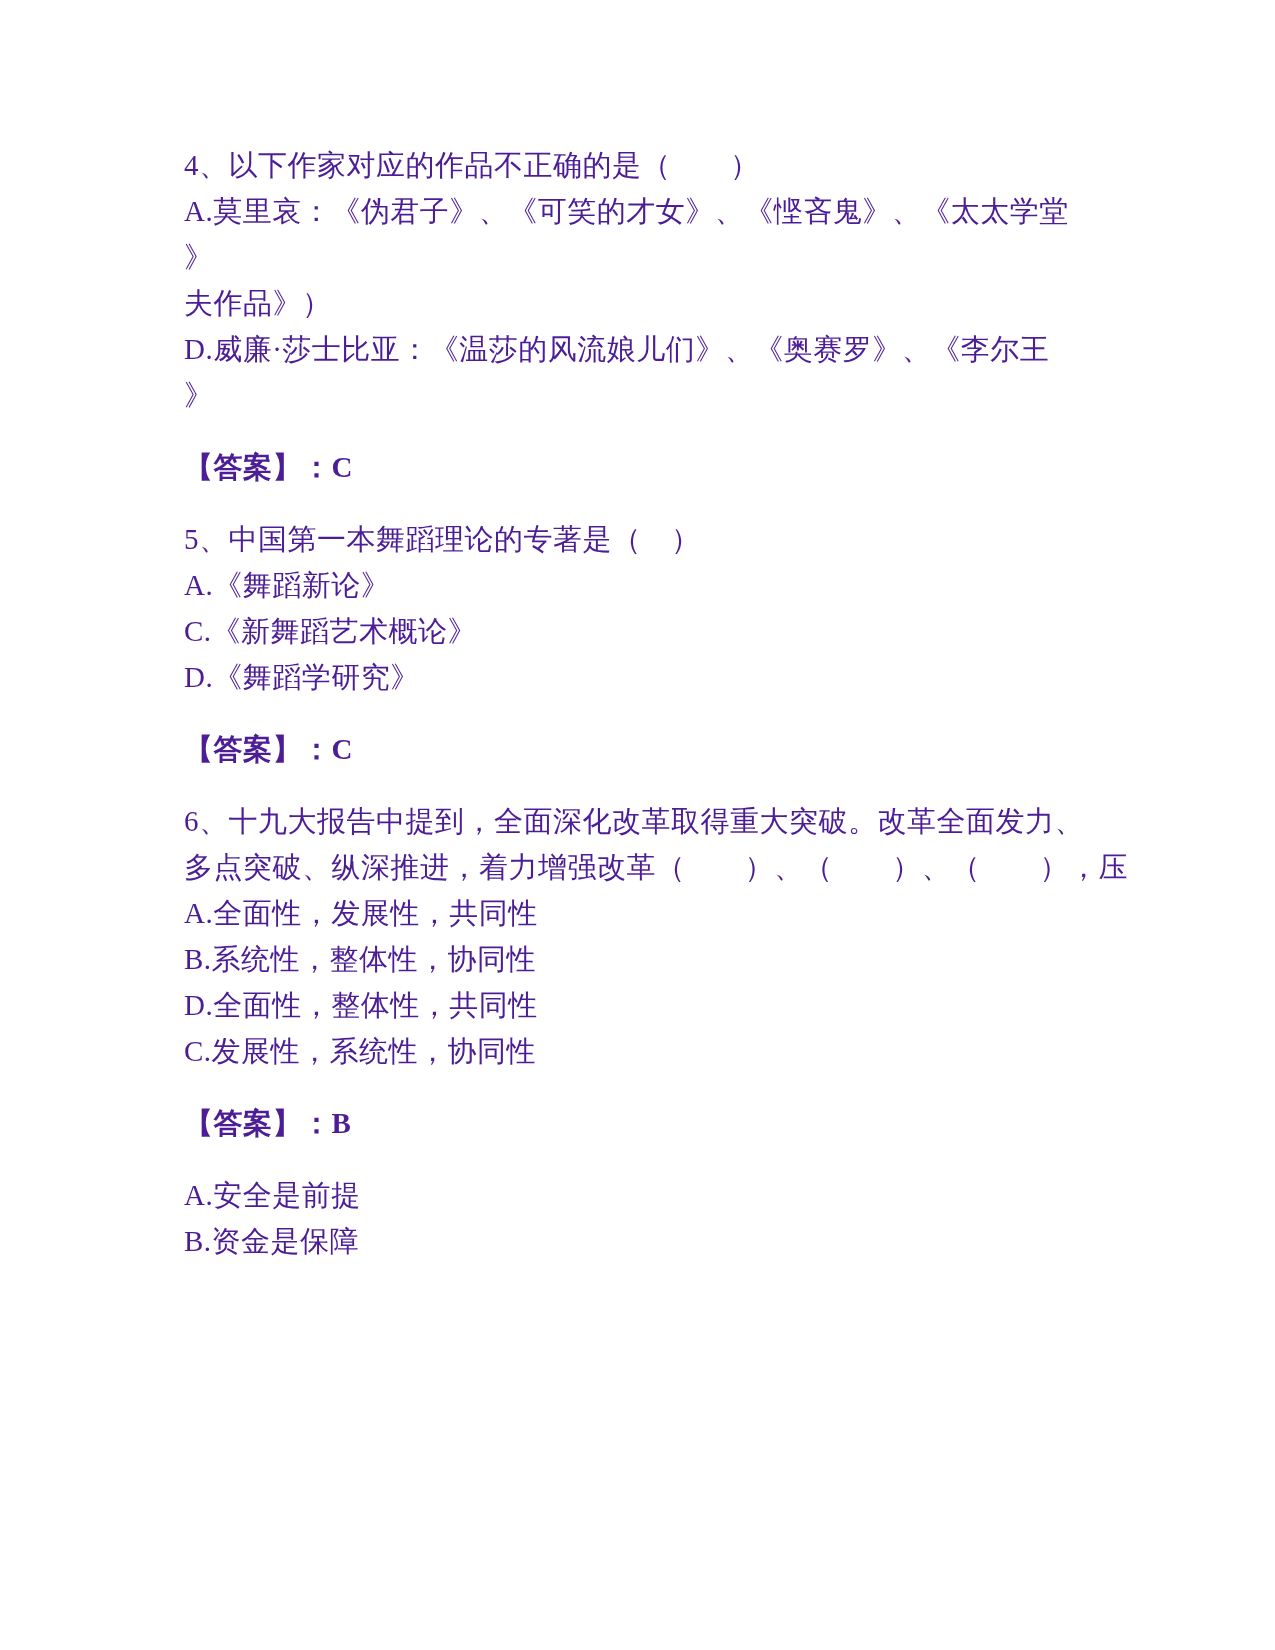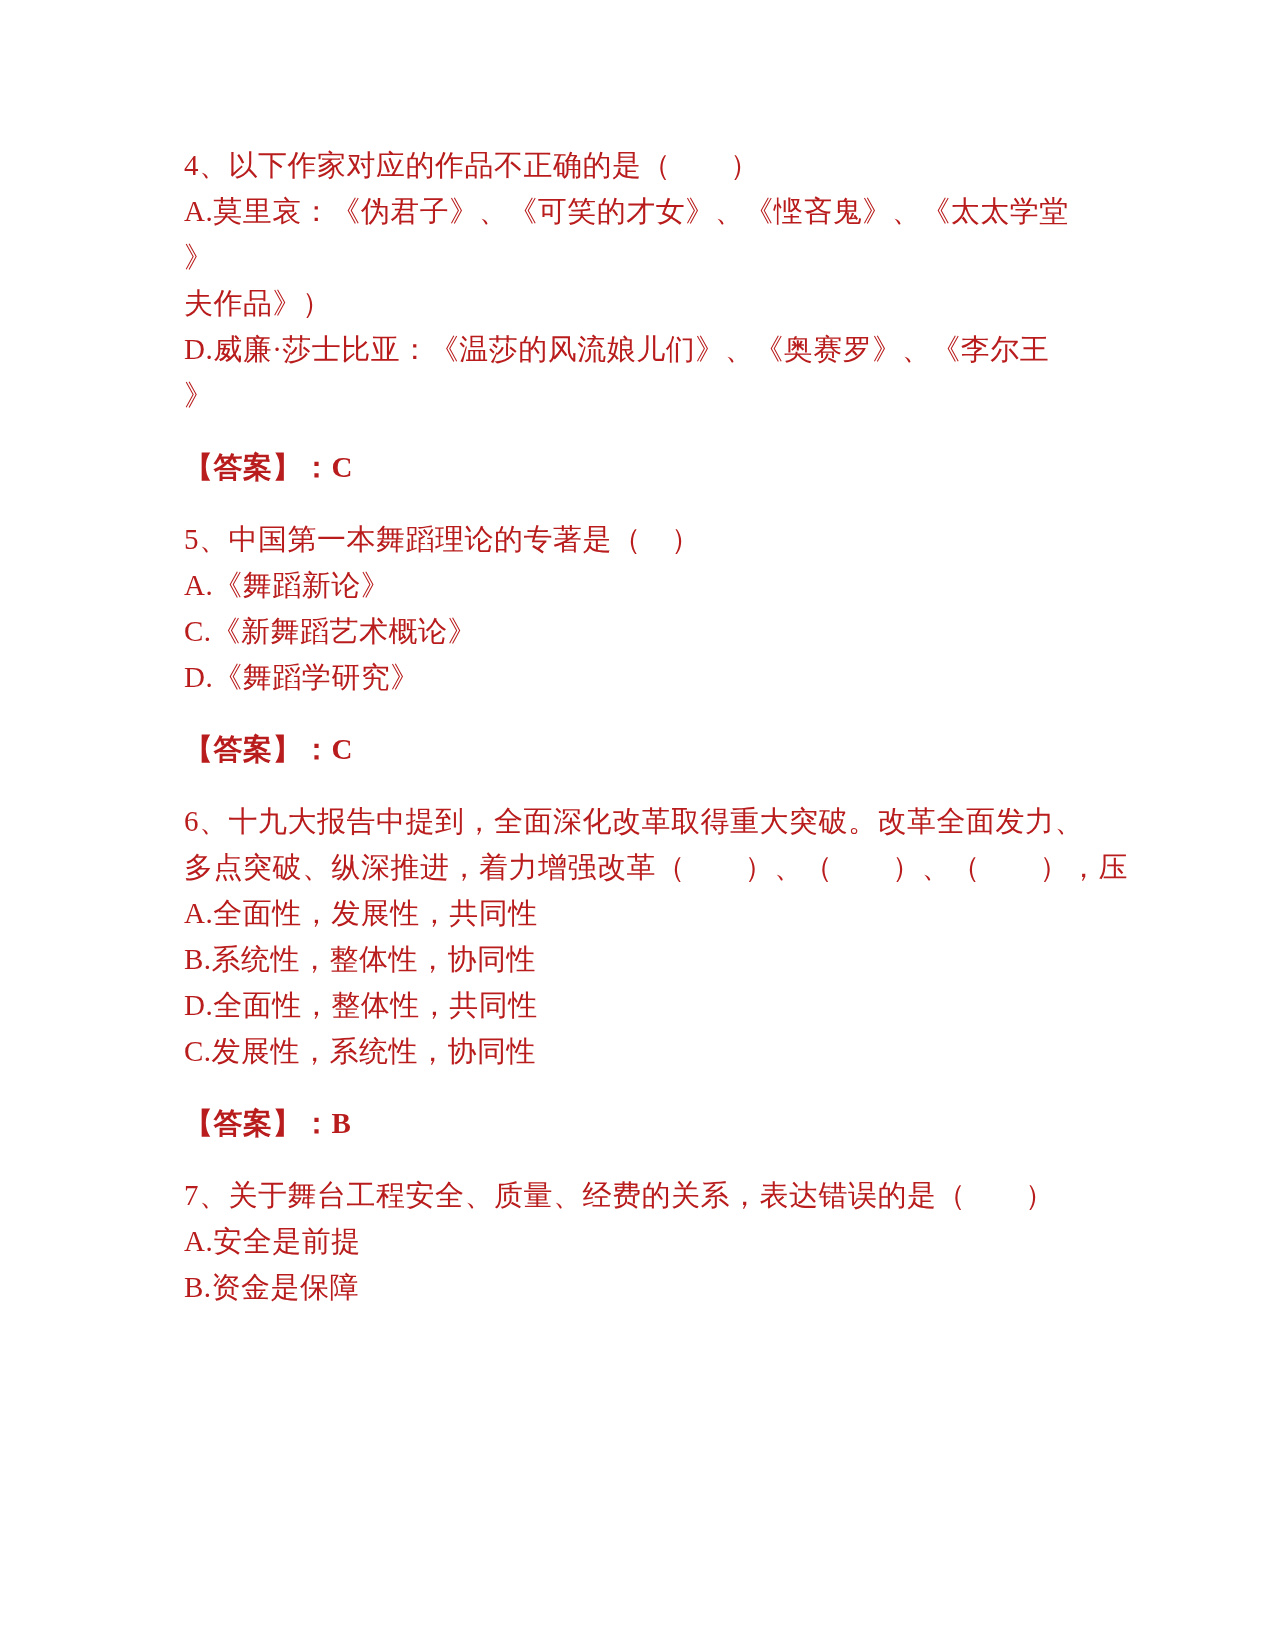--- a/index.html
+++ b/index.html
@@ -10,21 +10,21 @@
     .page {
       position: relative;
       width: 1275px;
       height: 1650px;
       background: #ffffff;
       box-sizing: border-box;
       padding: 142px 165px 0 184px;
       font-family: "Liberation Serif", "DejaVu Serif", serif;
       font-size: 29px;
       font-weight: 400;
-      color: #b91c1c;
+      color: #4c1d95;
       letter-spacing: 0.5px;
       overflow: hidden;
     }
     .block {
       margin: 0;
     }
     .block.answer {
       margin: 26px 0;
       font-weight: bold;
     }
@@ -71,18 +71,17 @@
     <div class="line">B.系统性，整体性，协同性</div>
     <div class="line">D.全面性，整体性，共同性</div>
     <div class="line">C.发展性，系统性，协同性</div>
   </div>
 
   <div class="block answer">
     <div class="line">【答案】：B</div>
   </div>
 
   <div class="block question">
-    <div class="line">7、关于舞台工程安全、质量、经费的关系，表达错误的是（　　）</div>
     <div class="line">A.安全是前提</div>
     <div class="line">B.资金是保障</div>
   </div>
 
 </div>
 
 </body></html>

